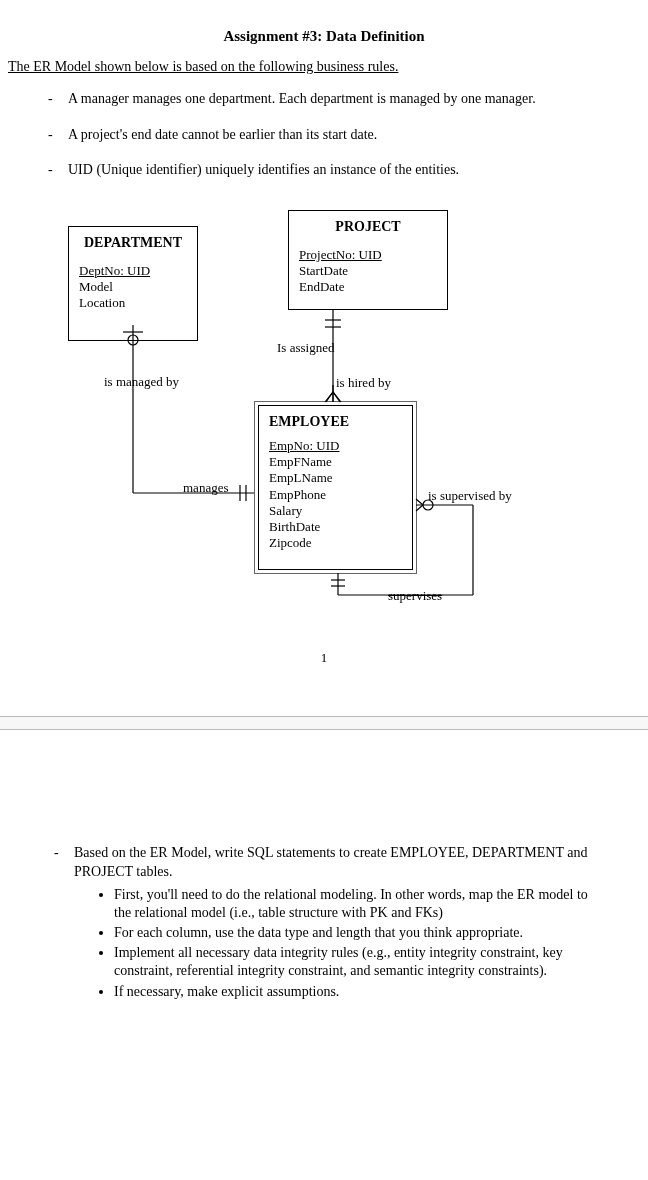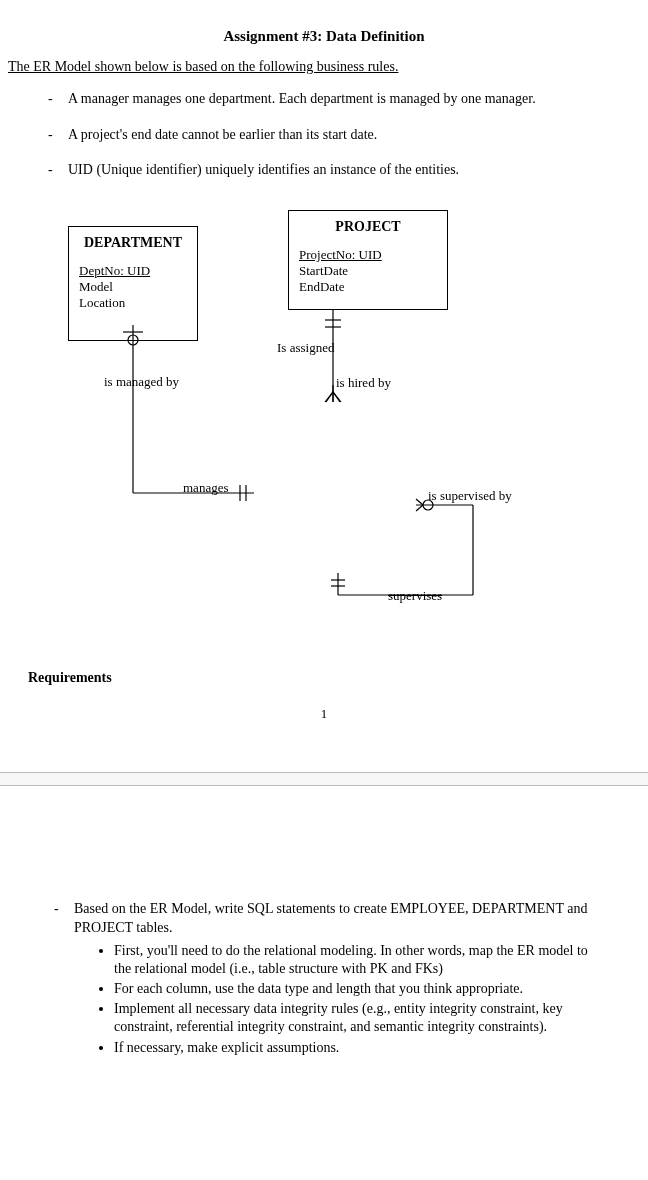--- a/index.html
+++ b/index.html
@@ -153,20 +153,30 @@
       <div class="attr">Location</div>
     </div>
 
     <div class="entity" style="left:260px; top:0; width:160px; height:100px;">
       <div class="ename">PROJECT</div>
       <div class="attr uid">ProjectNo: UID</div>
       <div class="attr">StartDate</div>
       <div class="attr">EndDate</div>
     </div>
 
+    <div class="entity double" style="left:230px; top:200; width:155px; height:165px; top:195px;">
+      <div class="ename" style="text-align:left; margin-bottom:8px;">EMPLOYEE</div>
+      <div class="attr uid">EmpNo: UID</div>
+      <div class="attr">EmpFName</div>
+      <div class="attr">EmpLName</div>
+      <div class="attr">EmpPhone</div>
+      <div class="attr">Salary</div>
+      <div class="attr">BirthDate</div>
+      <div class="attr">Zipcode</div>
+    </div>
 
     <div class="lbl" style="left:28px; top:164px;margin-left:48px;">is managed by</div>
     <div class="lbl" style="left:155px; top:270px;">manages</div>
     <div class="lbl" style="left:249px; top:130px;">Is assigned</div>
     <div class="lbl" style="left:308px; top:165px;">is hired by</div>
     <div class="lbl" style="left:400px; top:278px;font-family:Liberation Serif, serif;">is supervised by</div>
     <div class="lbl strike" style="left:360px; top:378px;">supervises</div>
 
     <svg class="lines">
 
@@ -197,21 +207,20 @@
 
       <circle cx="400" cy="295" r="5"></circle>
       <line x1="388" y1="289" x2="395" y2="295"></line>
       <line x1="388" y1="301" x2="395" y2="295"></line>
 
       <line x1="303" y1="370" x2="317" y2="370"></line>
       <line x1="303" y1="376" x2="317" y2="376"></line>
     </svg>
   </div>
 
-  <div class="reqhead">Requirements</div>
   <div class="pagenum">1</div>
 </div>
 
 <div class="pagebreak"></div>
 
 <div class="page">
   <div class="spacer"></div>
   <ul class="req">
     <li>
       <span>Based on the ER Model, write SQL statements to create EMPLOYEE, DEPARTMENT and PROJECT tables.</span>

